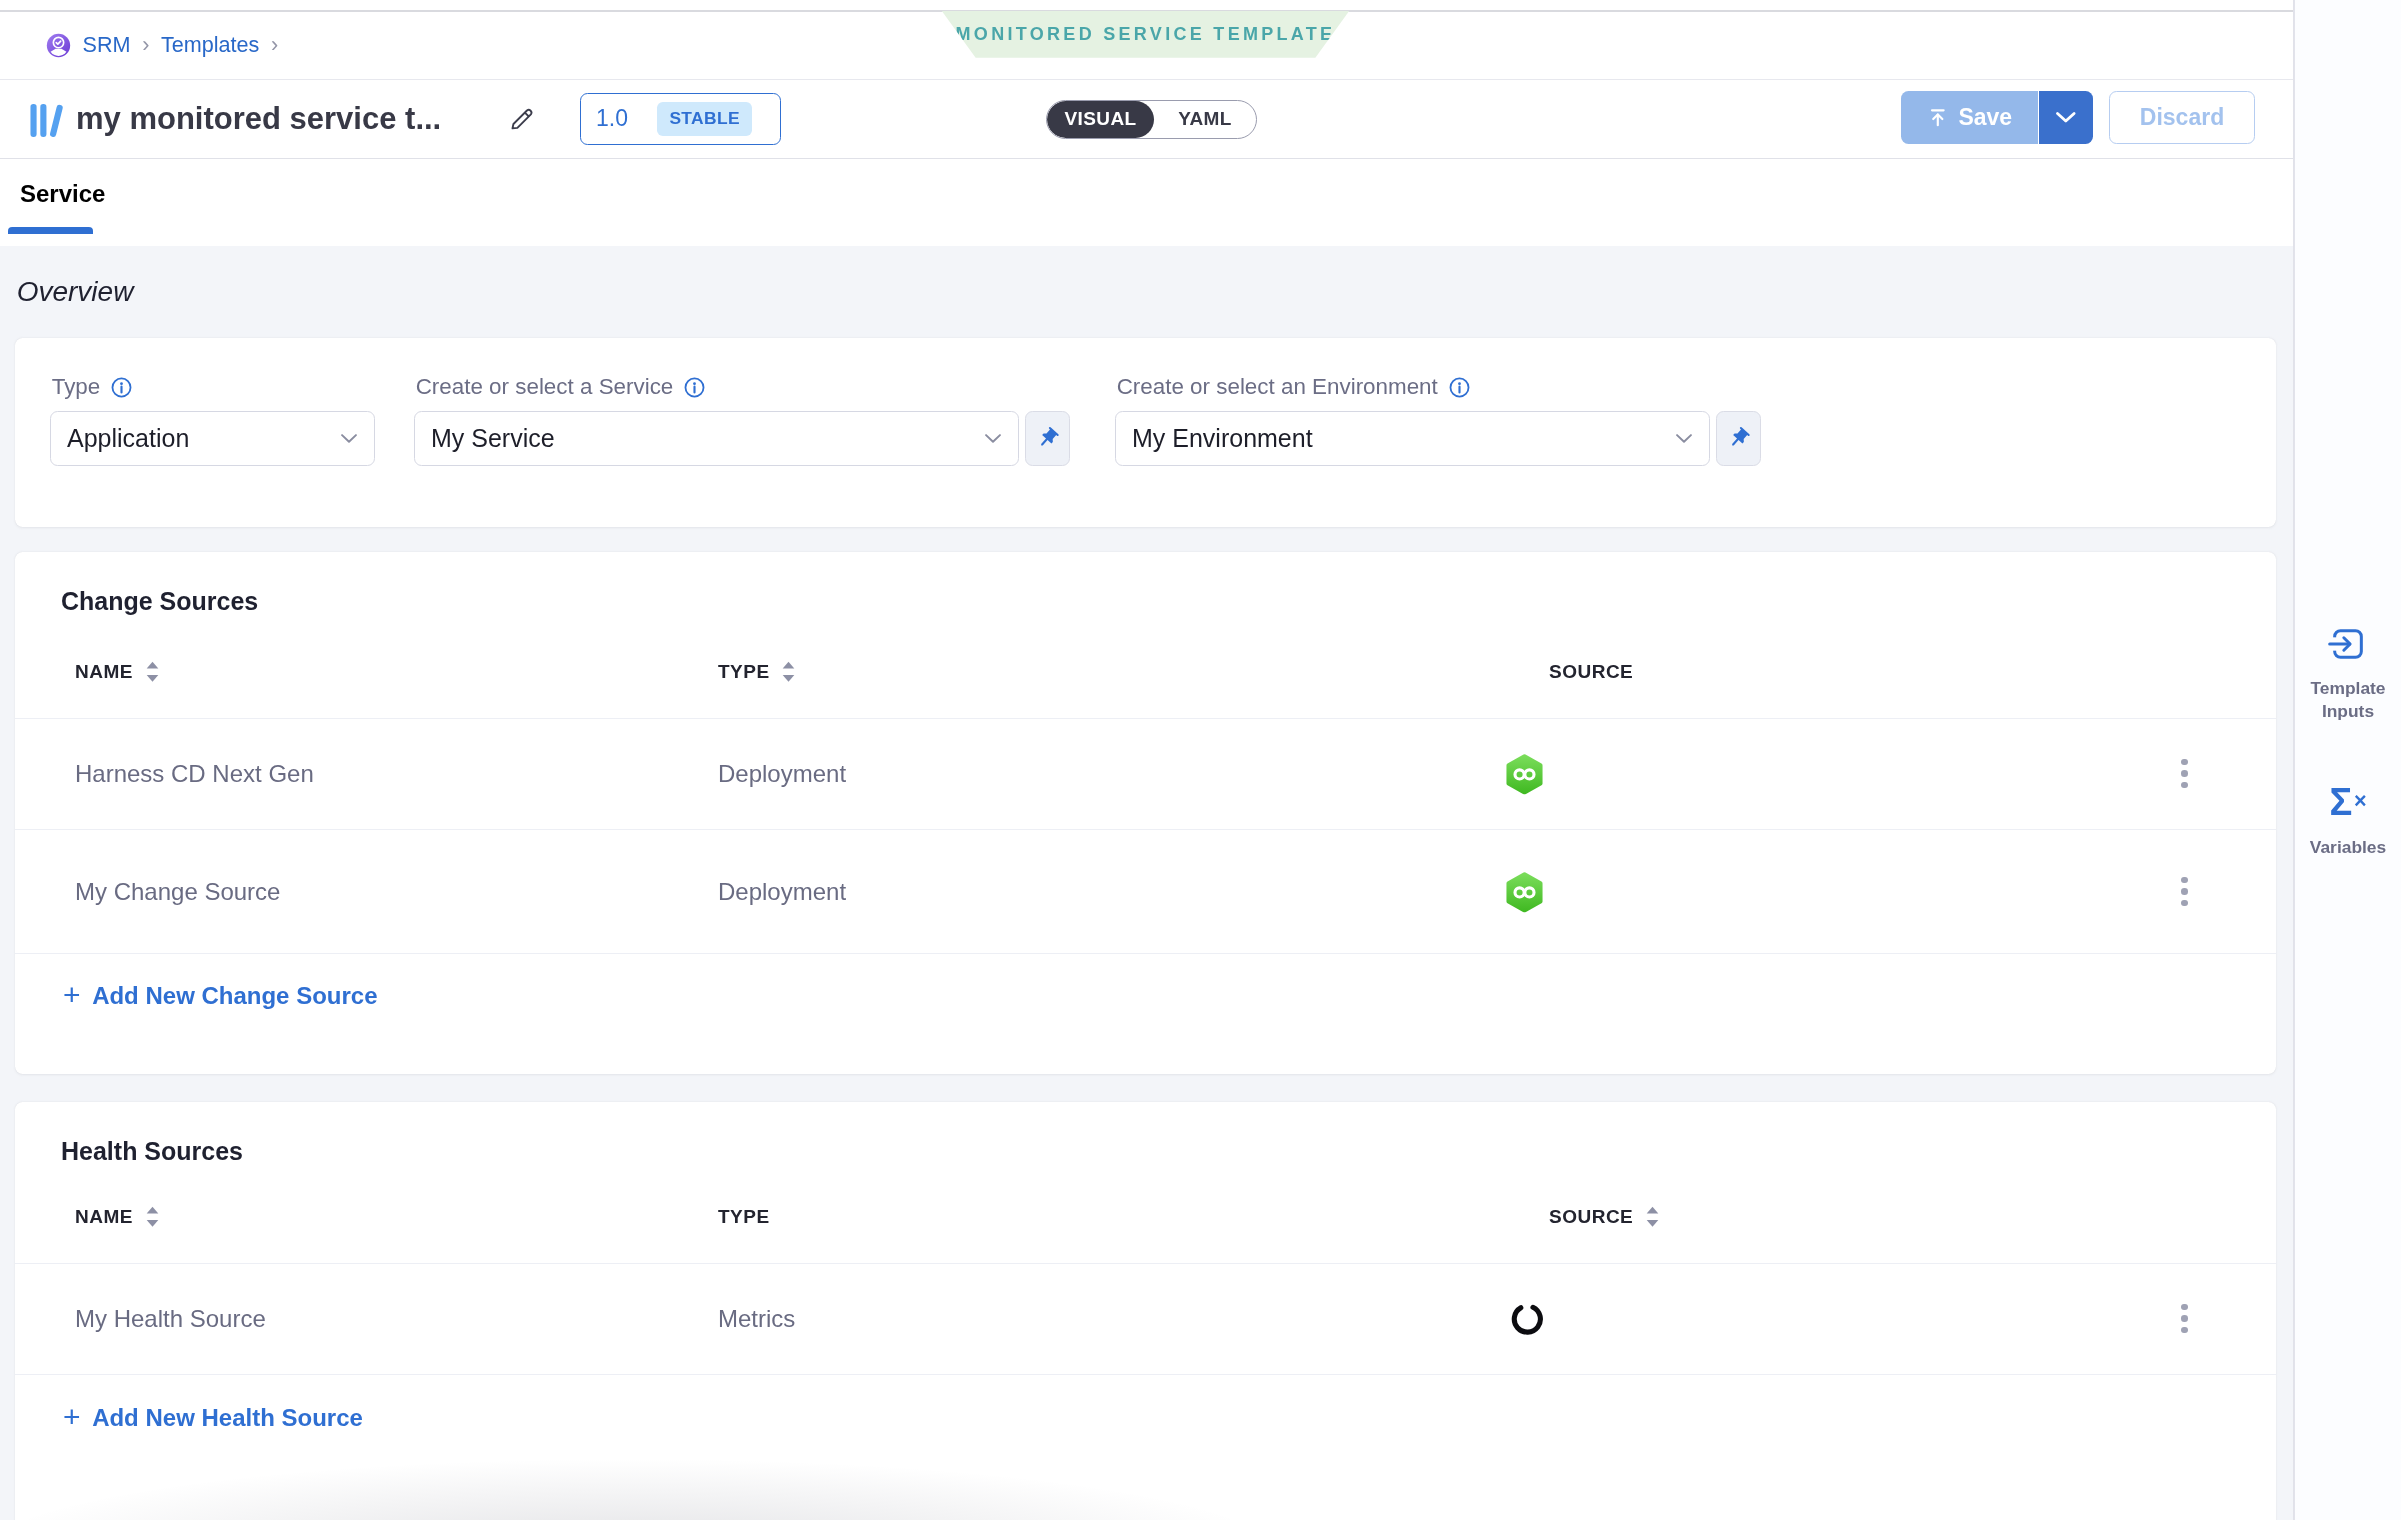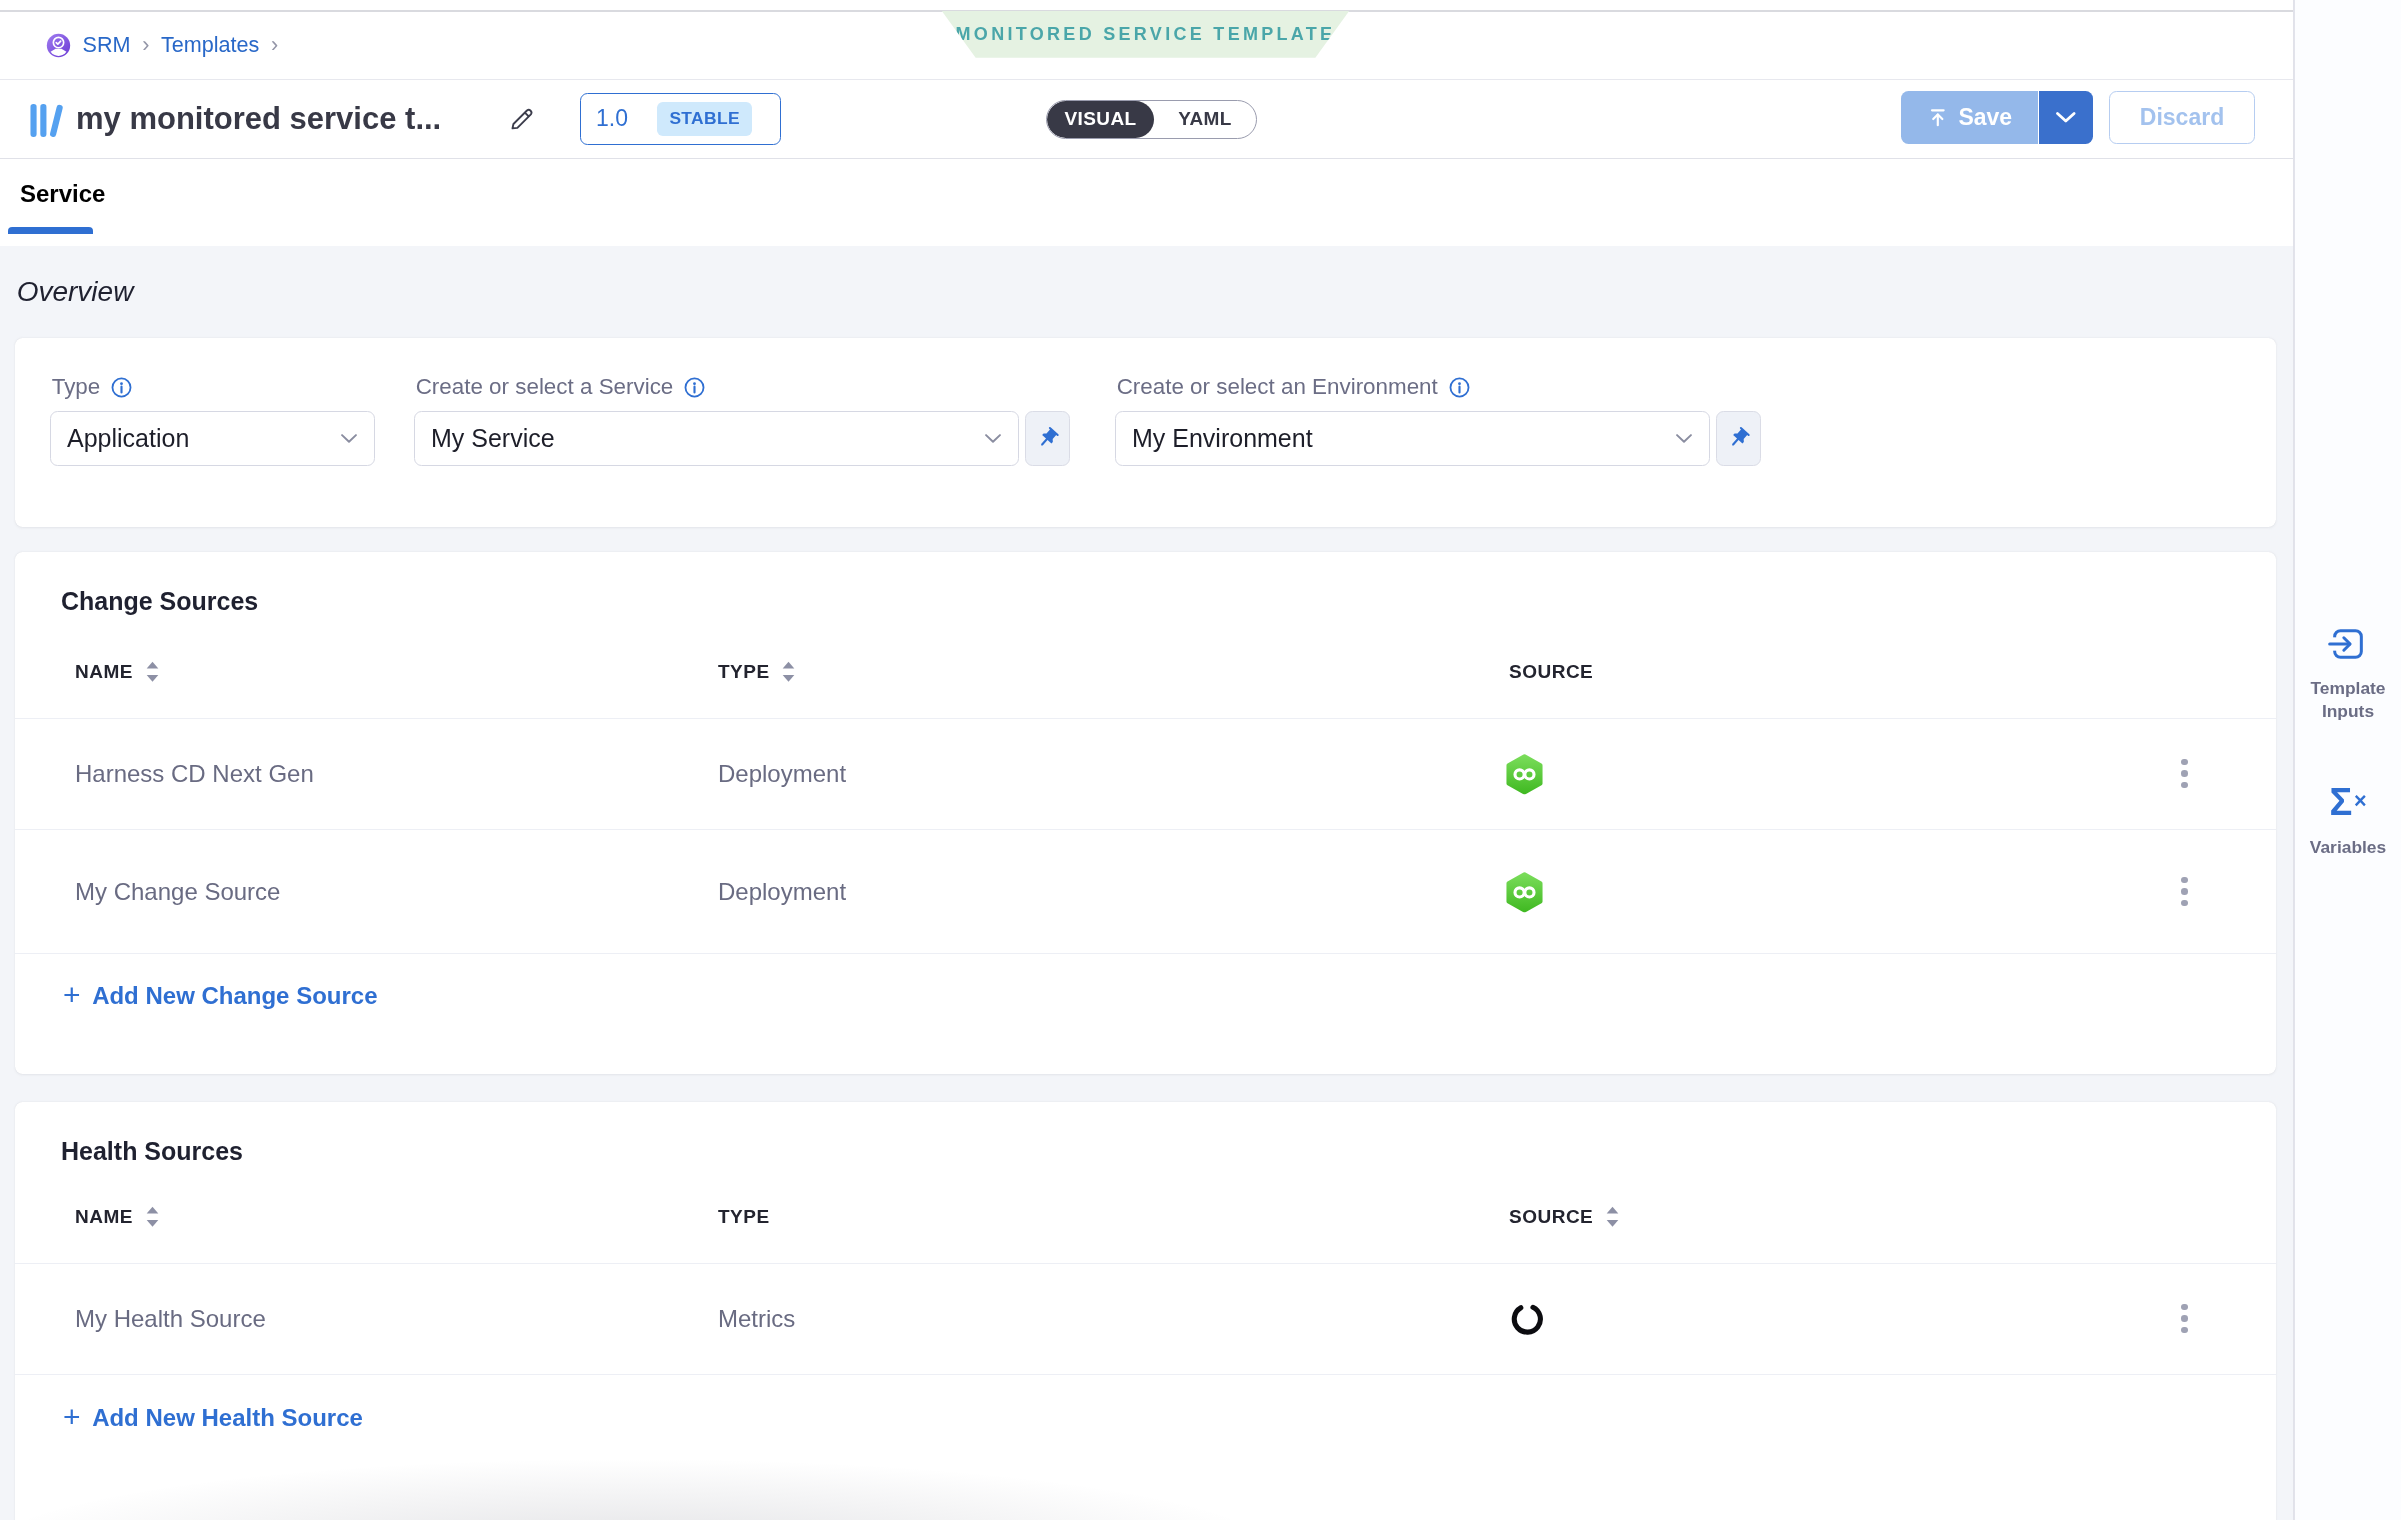--- a/index.html
+++ b/index.html
@@ -74,21 +74,21 @@
   .select-box svg { margin-left:auto; }
   .w1 { width:325px; } .w2 { width:605px; } .w3 { width:595px; }
   .pin-btn { width:45px; height:55px; border:0.8px solid #dadce6; border-radius:7.5px; background:#eef1f7;
     display:flex; align-items:center; justify-content:center; cursor:pointer; }
 
   .card-title { position:absolute; top:35px; left:46px; font-size:25px; font-weight:700; color:#1f2130; }
   .thead { position:absolute; left:0; right:0; height:33px; }
   .cs .thead { top:109px; } .hs .thead { top:104px; }
   .th { position:absolute; top:0; display:flex; align-items:center; gap:11.6px;
     font-size:19px; font-weight:700; letter-spacing:0.5px; color:#23242f; }
-  .col-name { left:60px; } .col-type { left:703px; } .col-source { left:1494px; }
+  .col-name { left:60px; } .col-type { left:703px; } .col-source { left:1534px; }
   .sort-btn { border:none; background:transparent; cursor:pointer; display:flex; padding:0; }
 
   .tdiv { position:absolute; left:0; right:0; height:0.8px; background:#edeff5; }
   .trow { position:absolute; left:0; right:0; cursor:pointer; }
   .cell { position:absolute; top:50%; transform:translateY(-50%); font-size:24px; color:#696b82; }
   .c-icon { left:1489px; display:flex; }
   .kebab-btn { position:absolute; left:2153px; top:50%; transform:translateY(-50%);
     width:33px; height:46px; border:none; background:transparent; cursor:pointer;
     display:flex; flex-direction:column; align-items:center; justify-content:center; gap:5px; }
   .kebab-btn i { width:6.6px; height:6.6px; border-radius:50%; background:#9fa2b4; }

